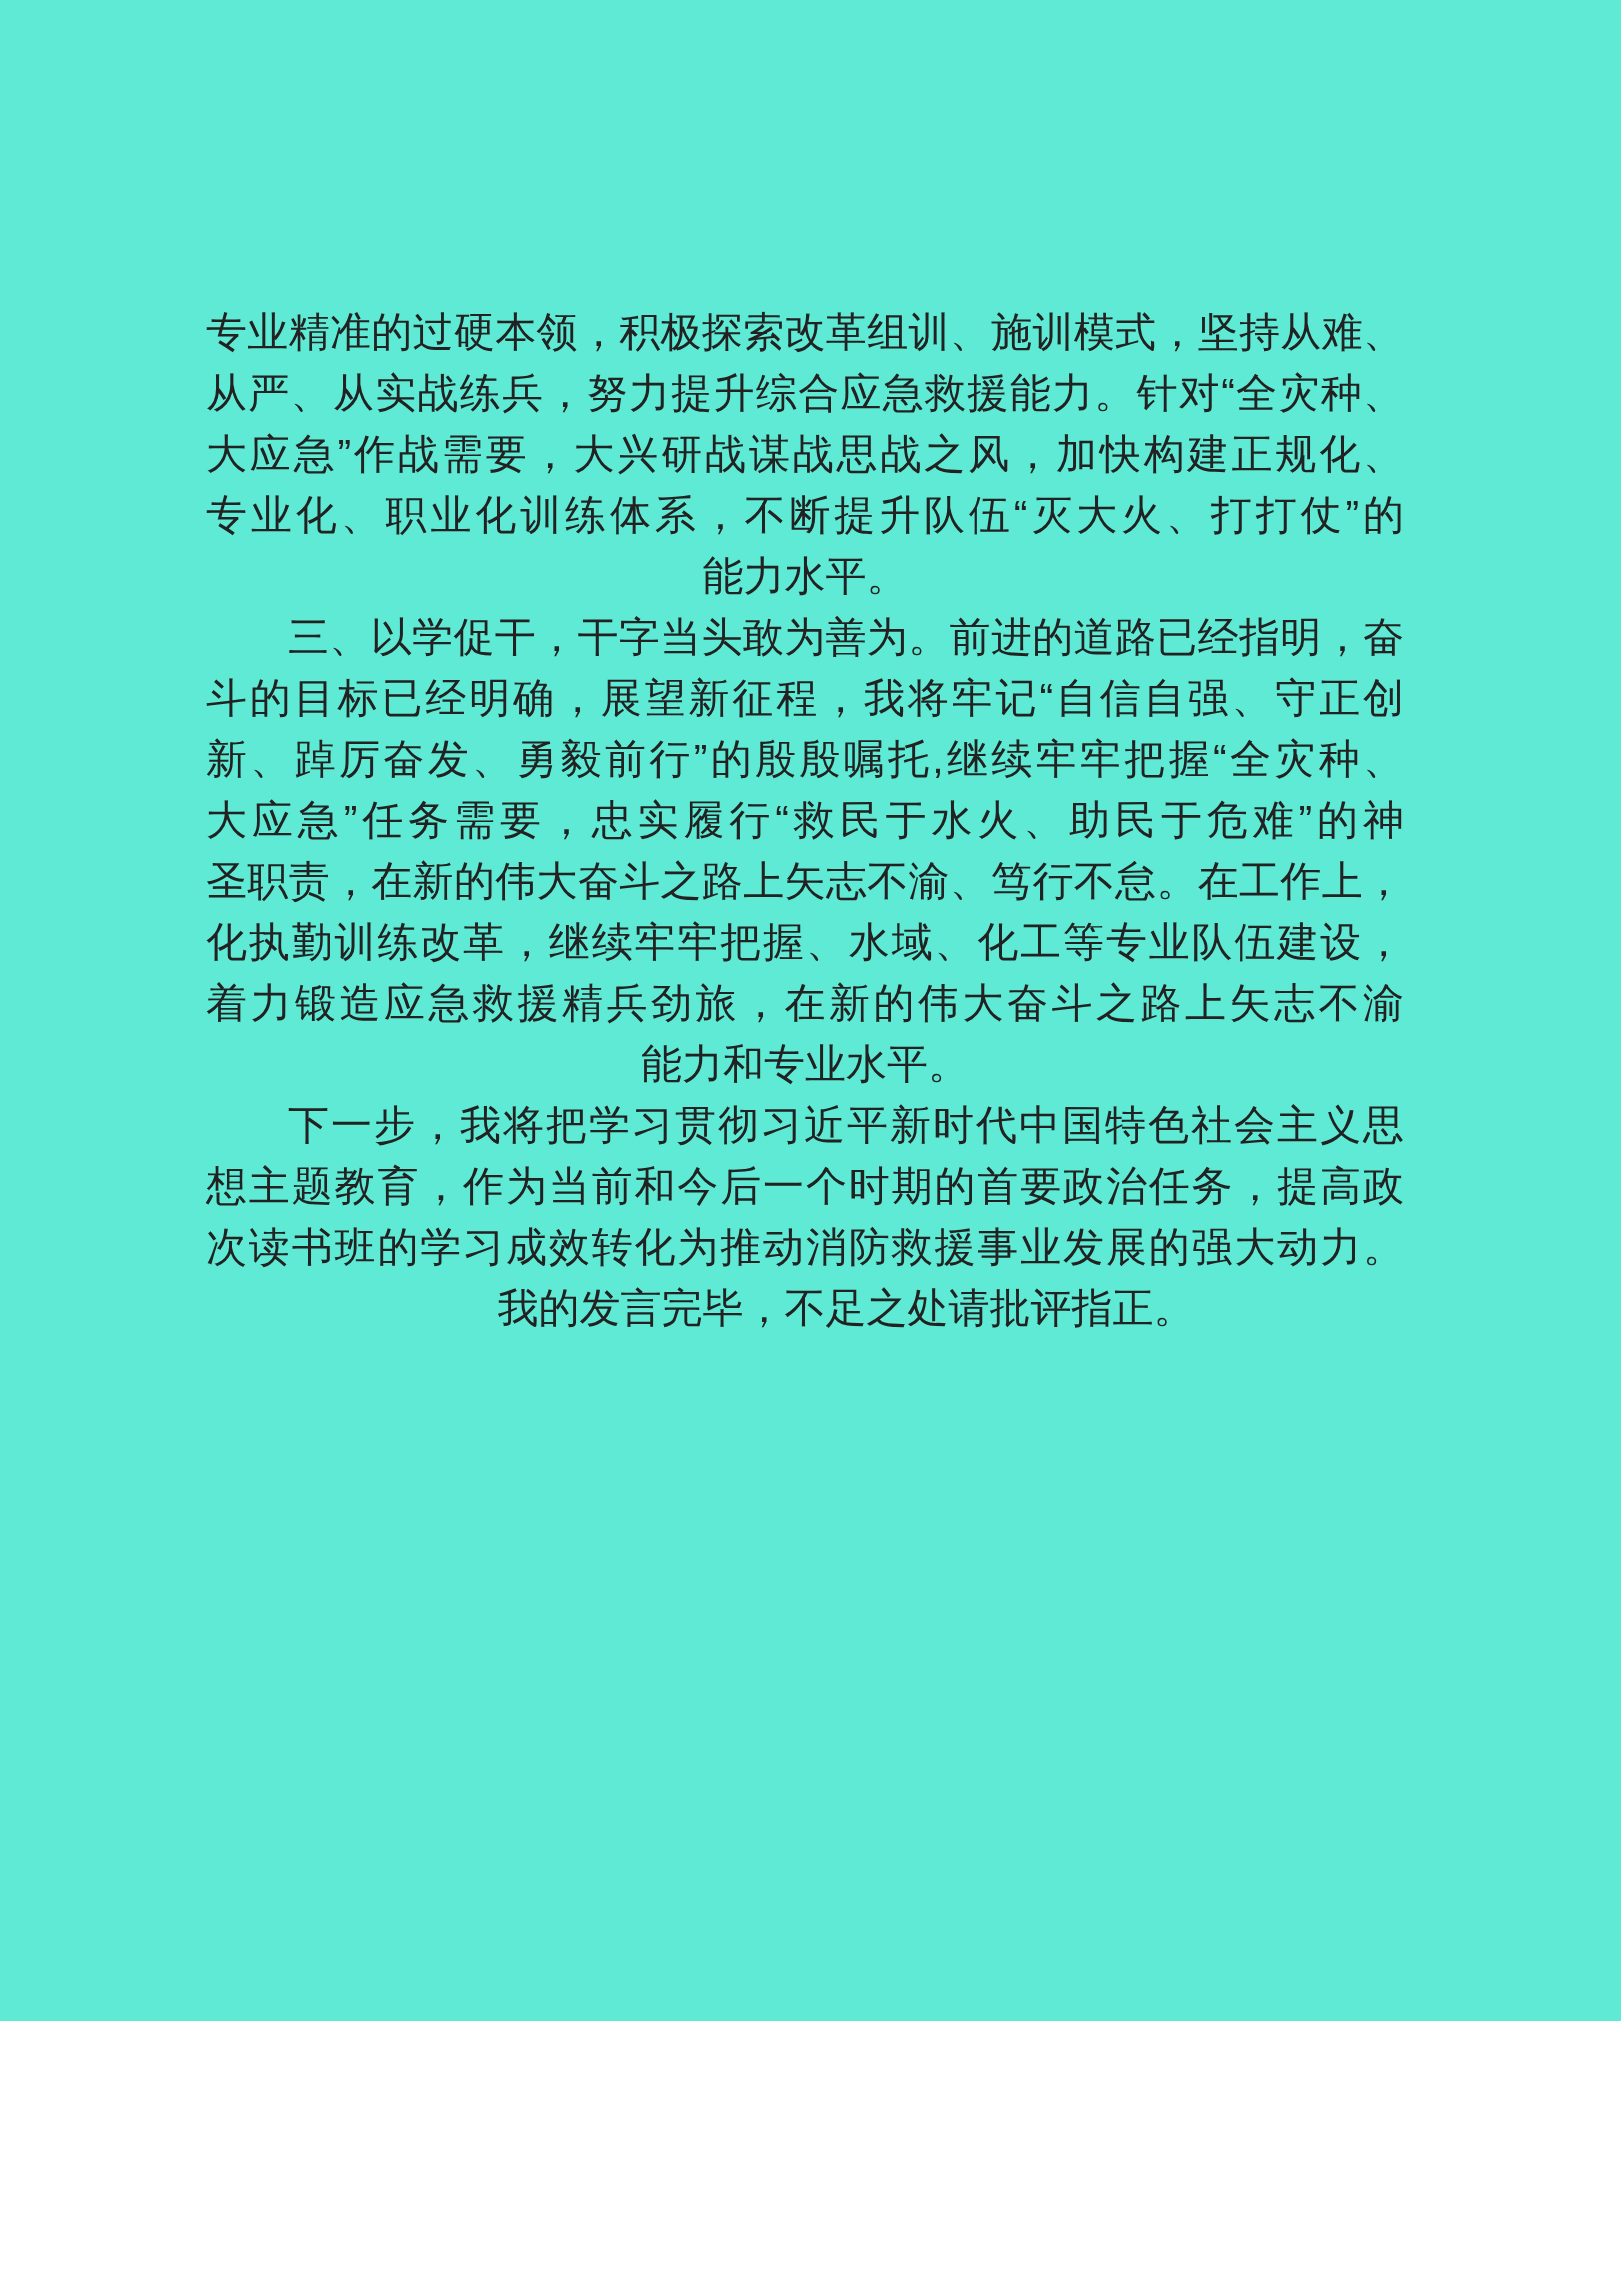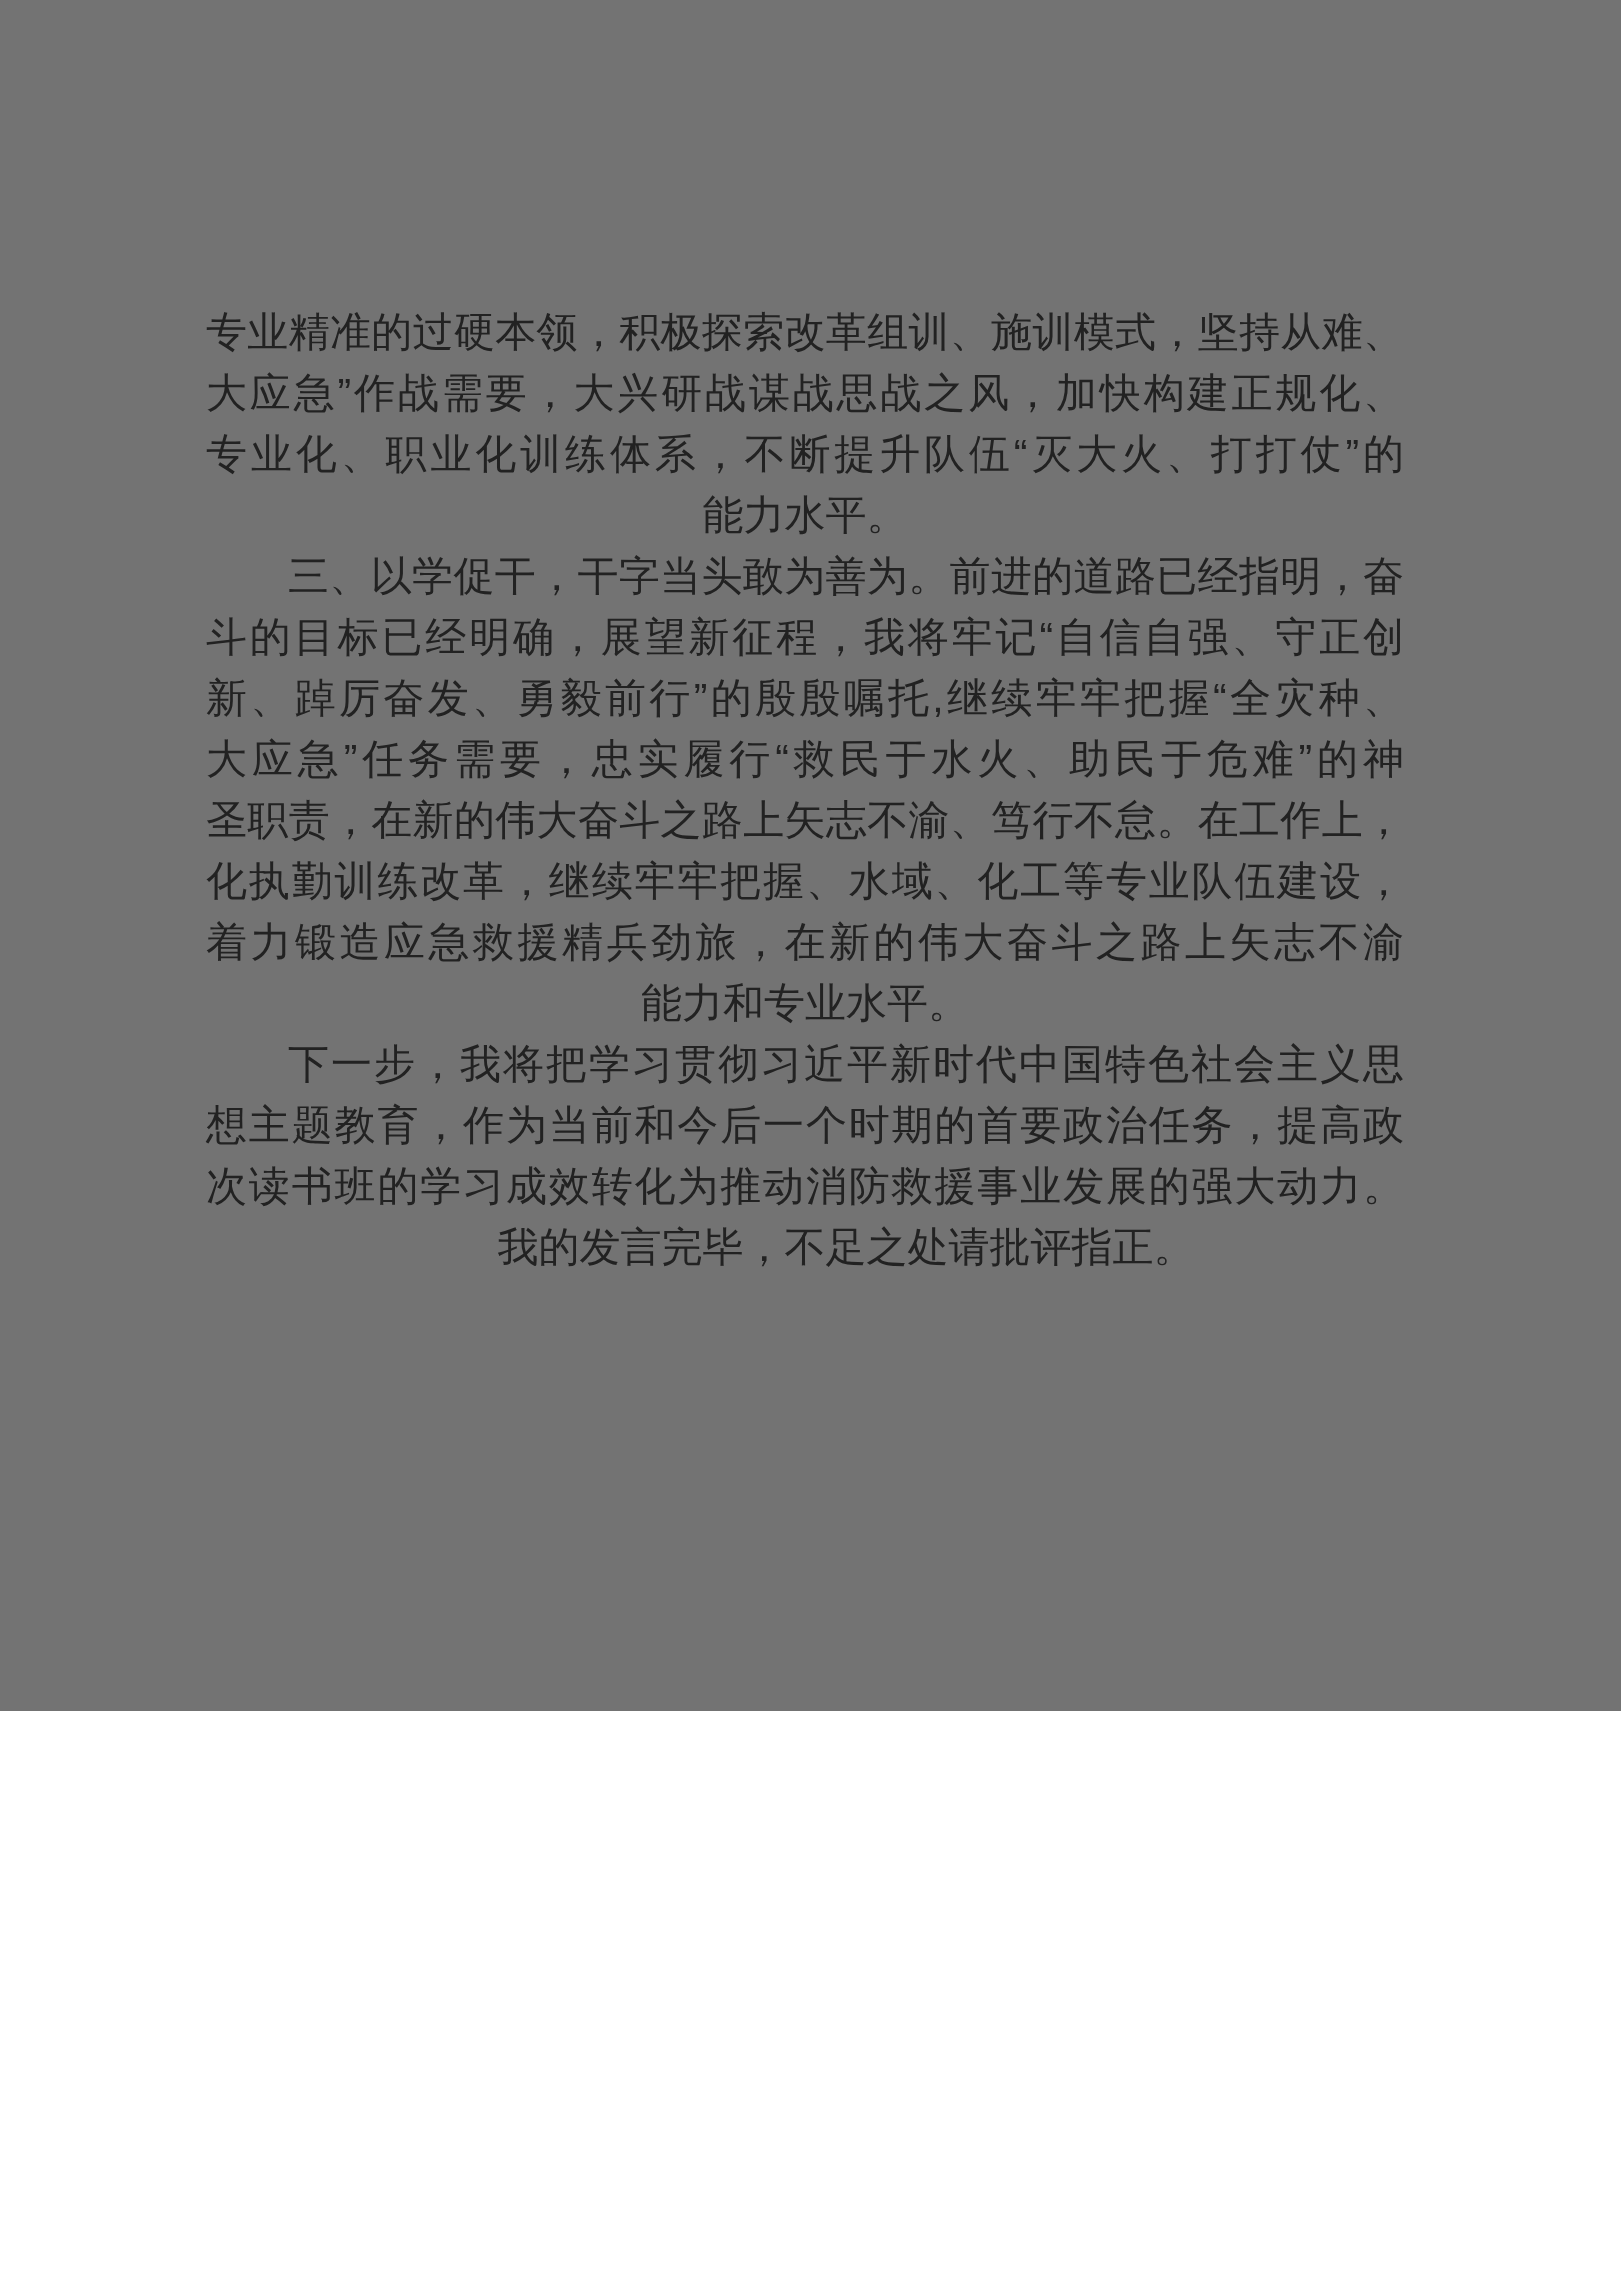--- a/index.html
+++ b/index.html
@@ -3,22 +3,22 @@
 <meta charset="utf-8">
 <style>
   html, body {
     margin: 0;
     padding: 0;
     background: #ffffff;
   }
   .page {
     position: relative;
     width: 1621px;
-    height: 1711px;
-    background: #737373;
+    height: 2021px;
+    background: #5eead4;
     overflow: hidden;
     font-family: "Liberation Sans", sans-serif;
   }
   .text-block {
     position: absolute;
     left: 206px;
     top: 302px;
     width: 1198px;
     color: #222222;
   }
@@ -50,20 +50,21 @@
     color: #111111;
   }
 </style>
 </head>
 <body>
 
 <div class="page">
   <div class="text-block">
 
   <div class="line justify">专业精准的过硬本领，积极探索改革组训、施训模式，坚持从难、</div>
+      <div class="line justify">从严、从实战练兵，努力提升综合应急救援能力。针对“全灾种、</div>
       <div class="line justify">大应急”作战需要，大兴研战谋战思战之风，加快构建正规化、</div>
       <div class="line justify">专业化、职业化训练体系，不断提升队伍“灭大火、打打仗”的</div>
       <div class="line">能力水平。</div>
       <div class="line indent justify">三、以学促干，干字当头敢为善为。前进的道路已经指明，奋</div>
       <div class="line justify">斗的目标已经明确，展望新征程，我将牢记“自信自强、守正创</div>
       <div class="line justify">新、踔厉奋发、勇毅前行”的殷殷嘱托,继续牢牢把握“全灾种、</div>
       <div class="line justify">大应急”任务需要，忠实履行“救民于水火、助民于危难”的神</div>
       <div class="line justify">圣职责，在新的伟大奋斗之路上矢志不渝、笃行不怠。在工作上，</div>
       <div class="line justify">化执勤训练改革，继续牢牢把握、水域、化工等专业队伍建设，</div>
       <div class="line justify">着力锻造应急救援精兵劲旅，在新的伟大奋斗之路上矢志不渝</div>

